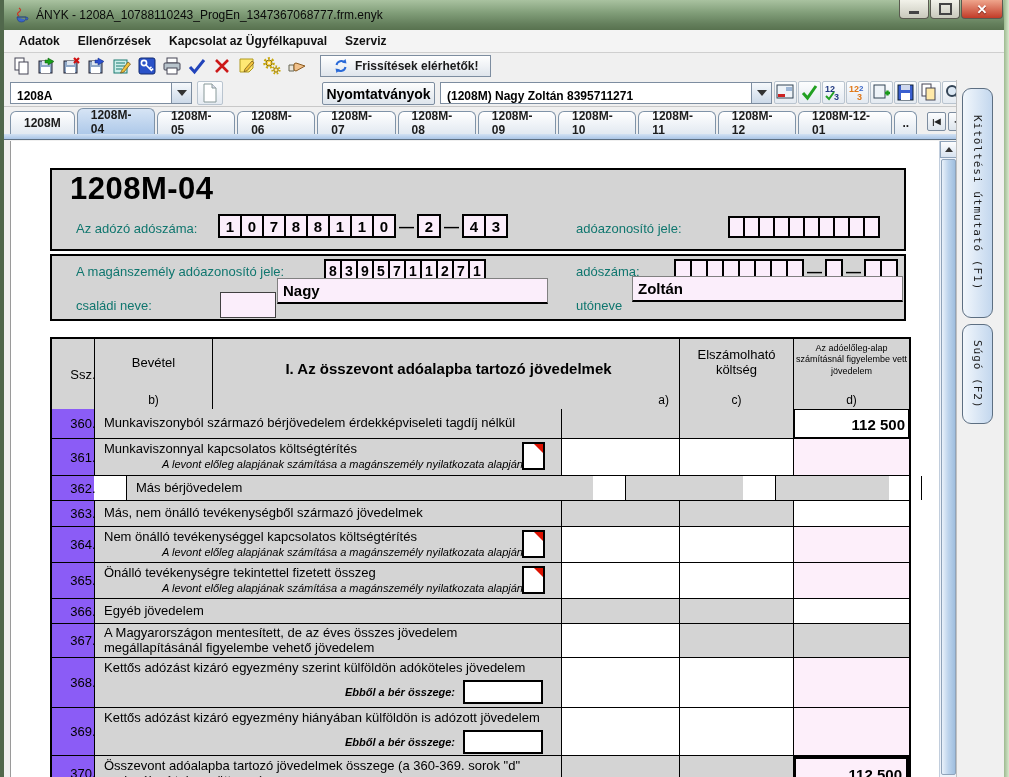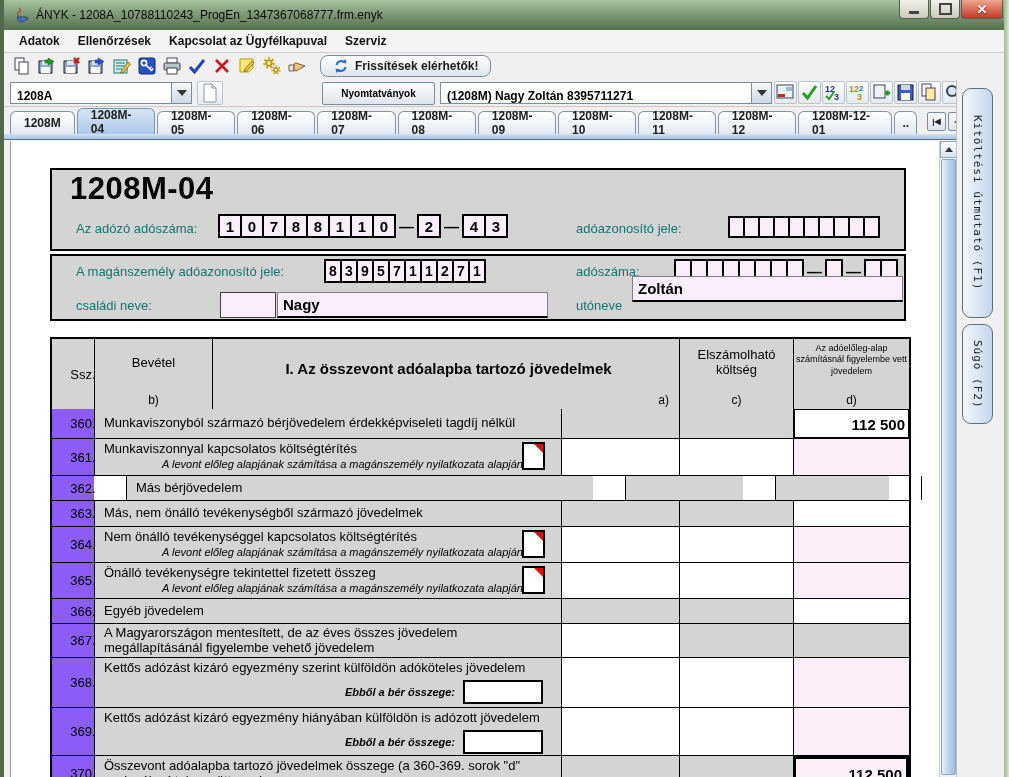--- a/index.html
+++ b/index.html
@@ -19,29 +19,29 @@
   .glyph-max{width:9px;height:8px;border:2px solid #444;}
   .glyph-x{color:#fff;font-weight:bold;font-size:13px;line-height:1;text-shadow:0 1px 1px #7a1a10;}
   
   .menubar{position:absolute;left:0;top:30px;width:100%;height:23px;background:#f4f4f4;border-bottom:1px solid #cfcfcf;
     display:flex;align-items:center;padding-left:6px;box-sizing:border-box;}
   .menu-item{font-size:12px;font-weight:bold;color:#111;padding:2px 9px;}
   
   .toolbar1{position:absolute;left:0;top:53px;width:100%;height:26px;background:#f0f0f0;display:flex;align-items:center;padding-left:6px;box-sizing:border-box;}
   .tbtn{width:24px;height:22px;border:none;background:transparent;display:flex;align-items:center;justify-content:center;padding:0;margin-right:1px;}
   .update-btn{margin-left:10px;height:22px;display:flex;align-items:center;gap:6px;padding:0 12px;
-    border:1px solid #7d8da0;border-radius:8px;background:linear-gradient(#ffffff,#dfe5ec);
+    border:1px solid #7d8da0;border-radius:0;background:linear-gradient(#ffffff,#dfe5ec);
     font-size:12px;font-weight:bold;color:#1a1a1a;}
   .toolbar2{position:absolute;left:0;top:79px;width:100%;height:28px;background:#f0f0f0;border-bottom:1px solid #c8c8c8;box-sizing:border-box;}
   .combo{position:absolute;height:22px;border:1px solid #7d8da0;background:#fff;display:flex;align-items:flex-end;box-sizing:border-box;}
   .combo .ctext{flex:1;font-size:12px;font-weight:bold;padding:0 6px;white-space:nowrap;overflow:hidden;}
   .combo .carrow{width:19px;height:100%;border-left:1px solid #7d8da0;background:linear-gradient(#f6f9fc,#ccd9e8);display:flex;align-items:center;justify-content:center;}
   .tri-down{width:0;height:0;border-left:5px solid transparent;border-right:5px solid transparent;border-top:6px solid #333;}
   .pushbtn{position:absolute;height:23px;border:1px solid #7d8da0;border-radius:2px;background:linear-gradient(#fdfdfd,#dee5ec);
-    font-size:10px;font-weight:bold;display:flex;align-items:center;justify-content:center;box-sizing:border-box;}
+    font-size:14px;font-weight:bold;display:flex;align-items:center;justify-content:center;box-sizing:border-box;}
   .icon-strip{position:absolute;left:770px;top:2px;display:flex;}
   .ibtn{width:23px;height:23px;border:1px solid #b9c4cf;border-radius:2px;background:linear-gradient(#fcfdfe,#e4eaf1);
     display:flex;align-items:center;justify-content:center;padding:0;margin-right:1px;}
   
   .tabrow{position:absolute;left:0;top:107px;width:100%;height:27px;background:#f0f0f0;display:flex;align-items:flex-end;padding-left:6px;box-sizing:border-box;}
   .tab{height:22px;padding:0 13px;border:1px solid #7f93a8;border-bottom:none;border-radius:6px 6px 0 0;
     background:linear-gradient(#ffffff,#e2e9f1);font-size:12px;font-weight:bold;color:#1c1c1c;
     display:flex;align-items:center;margin-right:2px;}
   .tab.active{height:25px;background:linear-gradient(#d6e4f5,#aec9e9);}
   .tab.overflow{padding:0 7px;}
@@ -406,21 +406,21 @@
           <span class="mbox"></span>
           <span class="mbox"></span>
           <span class="dash">—</span>
           <span class="mbox"></span>
           <span class="dash">—</span>
           <span class="mbox"></span>
           <span class="mbox"></span>
         </div>
       <div class="flabel" style="left:24px;top:42px;">családi neve:</div>
       <div class="smallfield" style="left:168px;top:36px;"></div>
-      <div class="namefield" style="left:225px;top:36px;width:271px;">Nagy</div>
+      <div class="namefield" style="left:225px;top:22px;width:271px;">Nagy</div>
       <div class="flabel" style="left:524px;top:42px;">utóneve</div>
       <div class="namefield" style="left:580px;top:20px;width:271px;">Zoltán</div>
     </div>
 
     <div class="ftable">
       <div class="trow hdr">
         <div class="tcell c-ssz">Ssz.</div>
         <div class="tcell c-b">
           <div class="hdr-sub">Bevétel</div>
           <div class="col-letter">b)</div>

